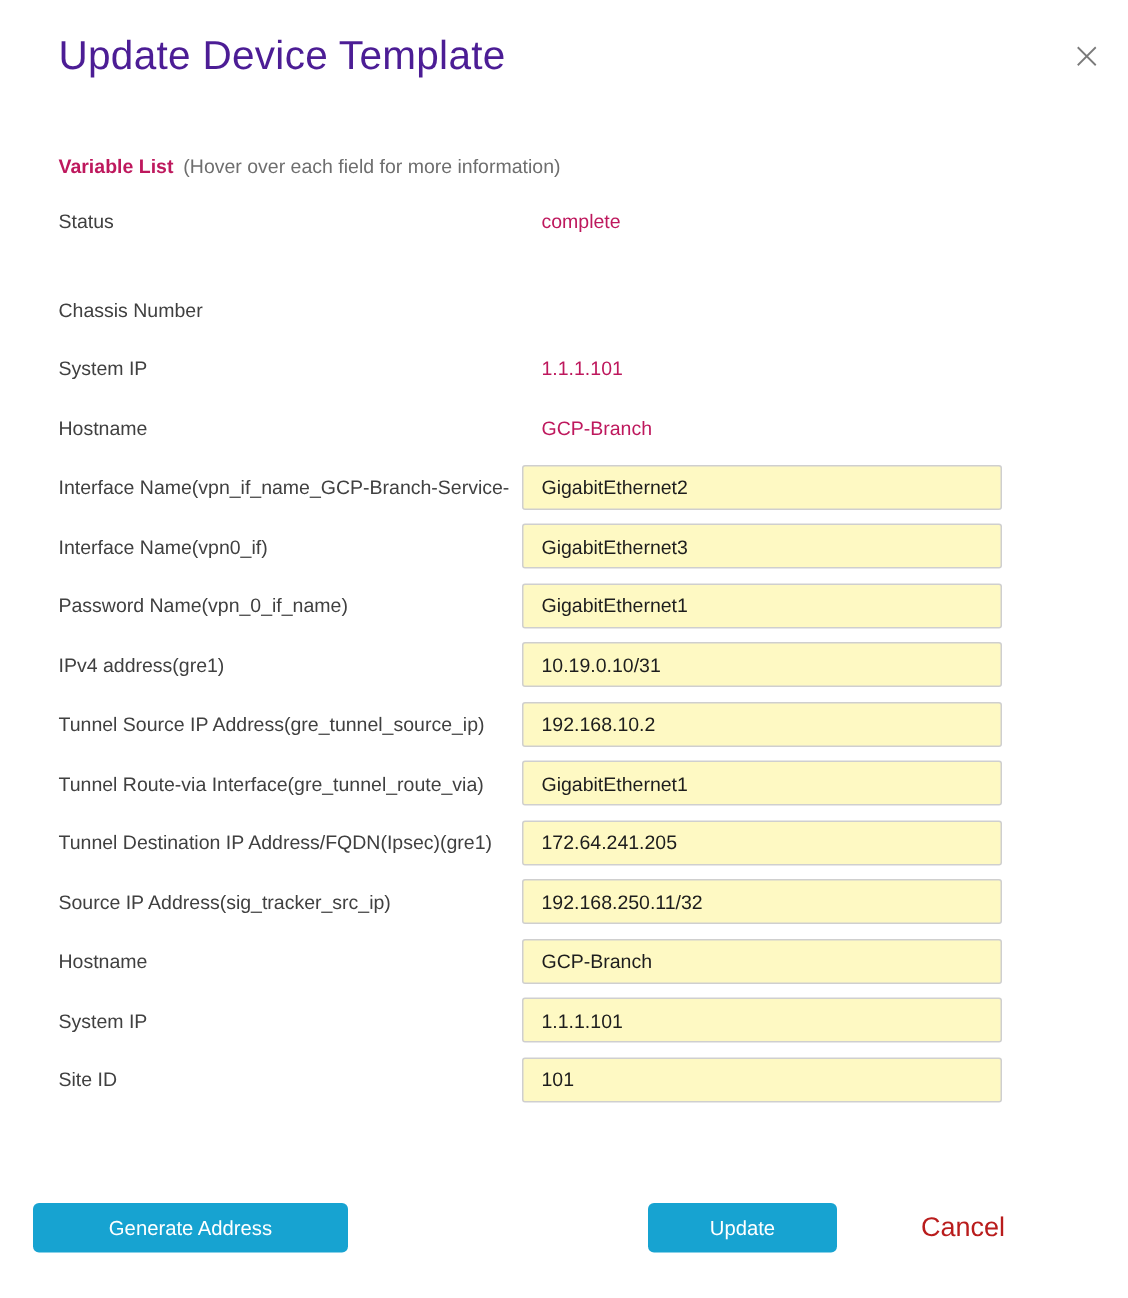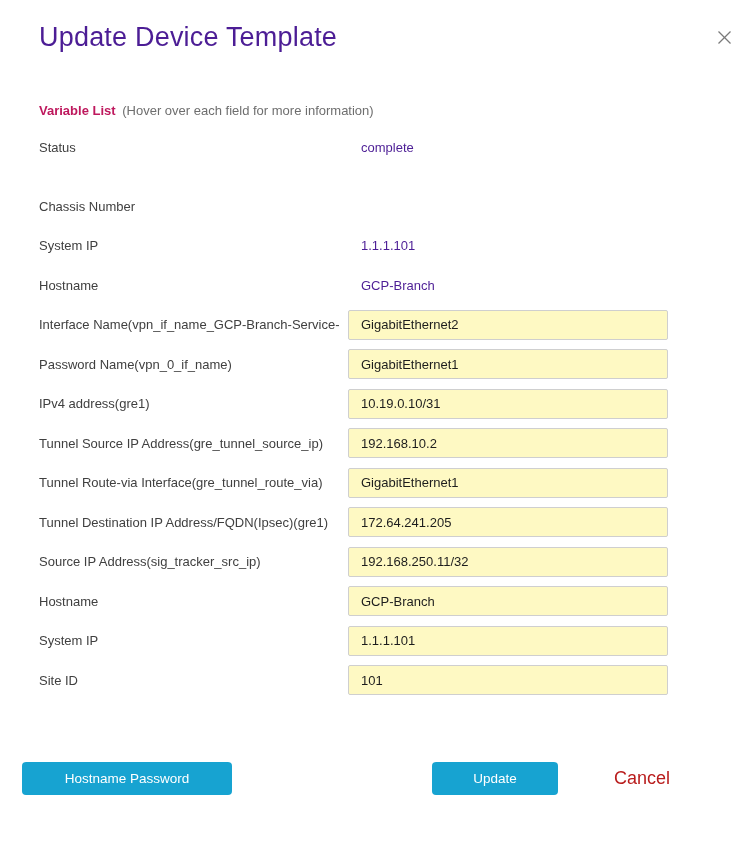--- a/index.html
+++ b/index.html
@@ -42,21 +42,21 @@
     justify-content: space-between;
   }
   .row.extra-gap { margin-bottom: 19px; }
   .row-label {
     width: 309px; flex: 0 0 309px;
     font-size: 13px; color: #404040;
     white-space: nowrap; overflow: hidden;
   }
   .row-control { flex: 1; }
   .static-value {
-    font-size: 13px; color: #4c1d95;
+    font-size: 13px; color: #be185d;
     padding-left: 13px;
   }
   .field-input {
     width: 320px; height: 30px;
     border: 1px solid #cfcfcf; border-radius: 2px;
     background: #fef9c3;
     padding: 0 12px;
     font-family: "Liberation Sans", sans-serif;
     font-size: 13px; color: #1d1d1d;
     outline: none;
@@ -122,20 +122,24 @@
     <div class="row-label">Hostname</div>
     <div class="row-control">
           <div class="static-value">GCP-Branch</div>
         </div>
   </div>
       <div class="row">
     <div class="row-label">Interface Name(vpn_if_name_GCP-Branch-Service-</div>
     <div class="row-control"><input class="field-input" type="text" value="GigabitEthernet2" style=""></div>
   </div>
       <div class="row">
+    <div class="row-label">Interface Name(vpn0_if)</div>
+    <div class="row-control"><input class="field-input" type="text" value="GigabitEthernet3" style=""></div>
+  </div>
+      <div class="row">
     <div class="row-label">Password Name(vpn_0_if_name)</div>
     <div class="row-control"><input class="field-input" type="text" value="GigabitEthernet1" style=""></div>
   </div>
       <div class="row">
     <div class="row-label">IPv4 address(gre1)</div>
     <div class="row-control"><input class="field-input" type="text" value="10.19.0.10/31" style=""></div>
   </div>
       <div class="row">
     <div class="row-label">Tunnel Source IP Address(gre_tunnel_source_ip)</div>
     <div class="row-control"><input class="field-input" type="text" value="192.168.10.2" style=""></div>
@@ -160,18 +164,18 @@
     <div class="row-label">System IP</div>
     <div class="row-control"><input class="field-input" type="text" value="1.1.1.101" style=""></div>
   </div>
       <div class="row">
     <div class="row-label">Site ID</div>
     <div class="row-control"><input class="field-input" type="text" value="101" style=""></div>
   </div>
     </div>
 
   <div class="footer">
-    <button class="btn generate">Hostname Password</button>
+    <button class="btn generate">Generate Address</button>
     <button class="btn update">Update</button>
     <a class="cancel">Cancel</a>
   </div>
 
 </div>
 
 </body></html>

